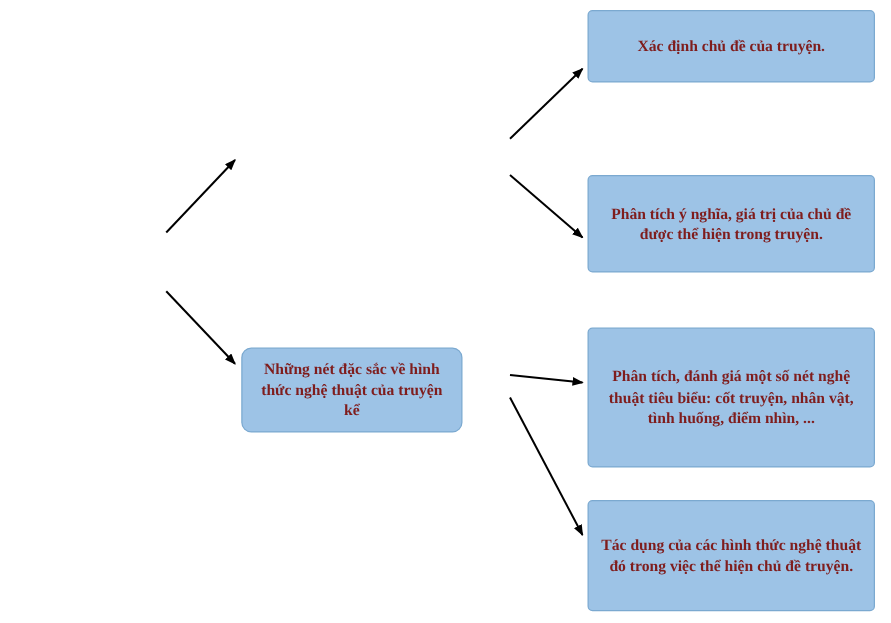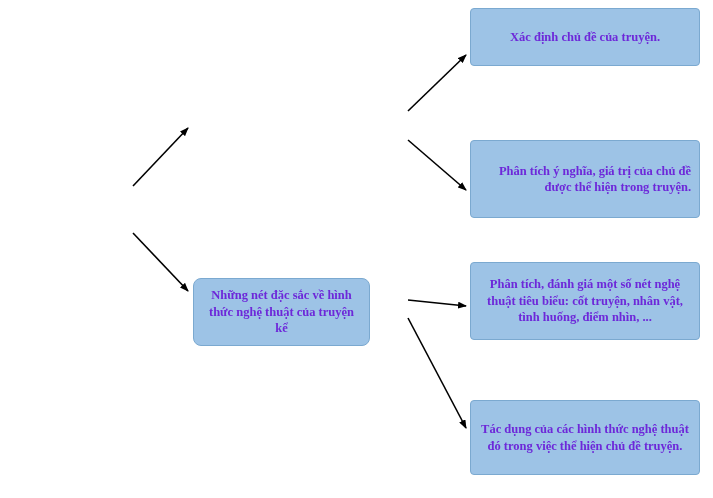--- a/index.html
+++ b/index.html
@@ -19,21 +19,21 @@
     position: absolute;
     box-sizing: border-box;
     background: #9dc3e6;
     border: 1px solid #7ba9d0;
     border-radius: 10px;
     display: flex;
     align-items: center;
     justify-content: center;
     text-align: center;
     font-weight: bold;
-    color: #6d28d9;
+    color: #7f1d1d;
     line-height: 1.32;
     padding: 16px 8px;
     box-shadow: 0 0 0 rgba(0,0,0,0);
   }
   .node-root {
     font-size: 12.5px;
     border-radius: 14px;
   }
   .node-mid {
     font-size: 12.5px;
@@ -74,25 +74,25 @@
 
 
   <div class="node node-mid" style="left:193px; top:278px; width:177px; height:68px;justify-content:flex-end;">
     <span>Những nét đặc sắc về hình thức nghệ thuật của truyện kể</span>
   </div>
 
   <div class="node node-leaf" style="left:470px; top:8px; width:230px; height:58px;">
     <span>Xác định chủ đề của truyện.</span>
   </div>
 
-  <div class="node node-leaf" style="left:470px; top:140px; width:230px; height:78px;text-align:right;">
+  <div class="node node-leaf" style="left:470px; top:140px; width:230px; height:78px;">
     <span>Phân tích ý nghĩa, giá trị của chủ đề được thể hiện trong truyện.</span>
   </div>
 
-  <div class="node node-leaf" style="left:470px; top:262px; width:230px; height:78px;">
+  <div class="node node-leaf" style="left:470px; top:262px; width:230px; height:112px;">
     <span>Phân tích, đánh giá một số nét nghệ thuật tiêu biểu: cốt truyện, nhân vật, tình huống, điểm nhìn, ...</span>
   </div>
 
-  <div class="node node-leaf" style="left:470px; top:400px; width:230px; height:75px;">
+  <div class="node node-leaf" style="left:470px; top:400px; width:230px; height:89px;">
     <span>Tác dụng của các hình thức nghệ thuật đó trong việc thể hiện chủ đề truyện.</span>
   </div>
 
 </div>
 
 </body></html>

